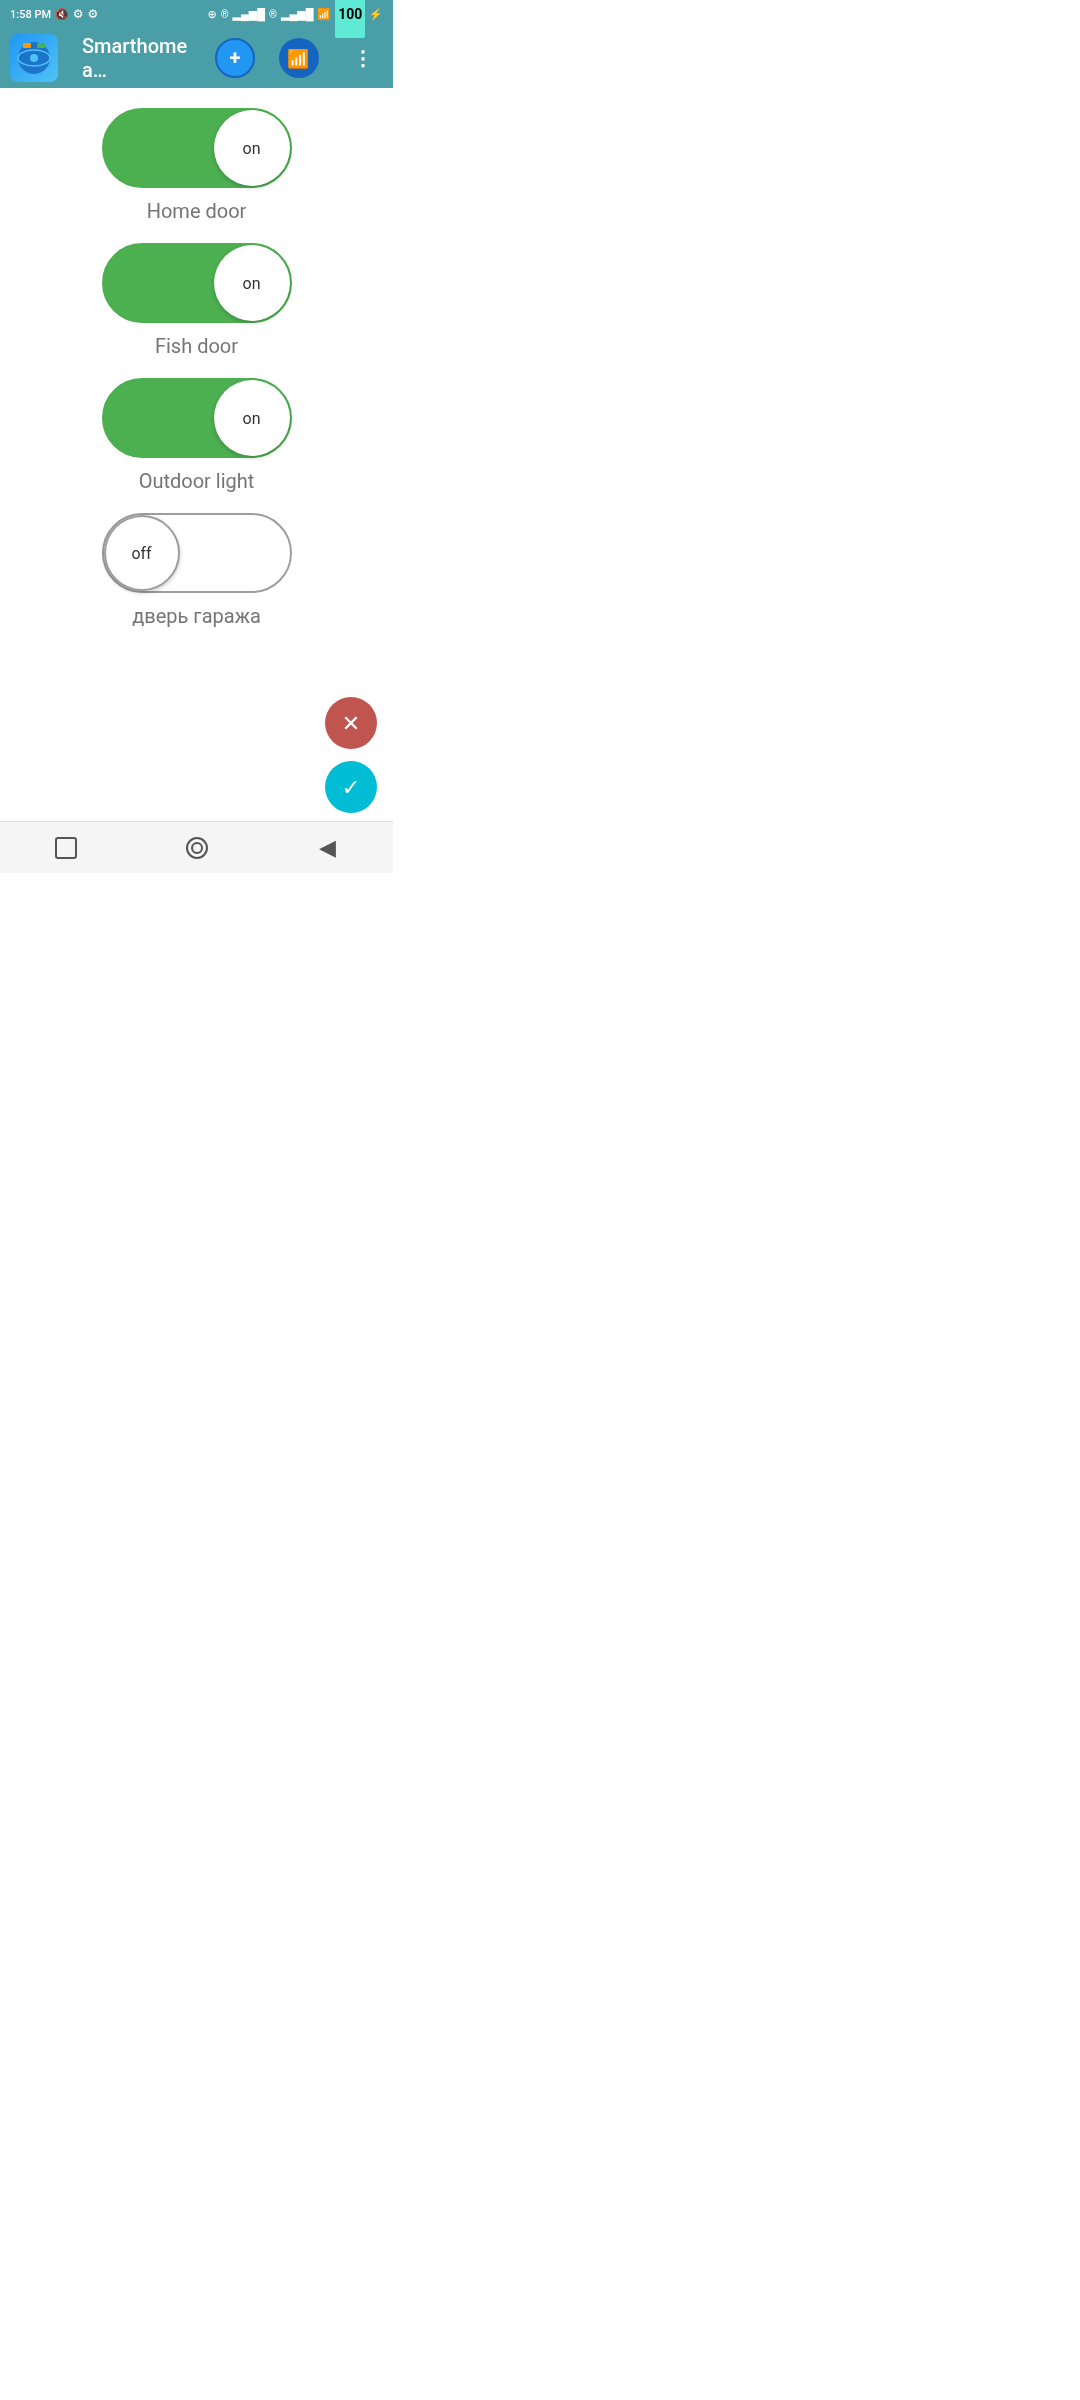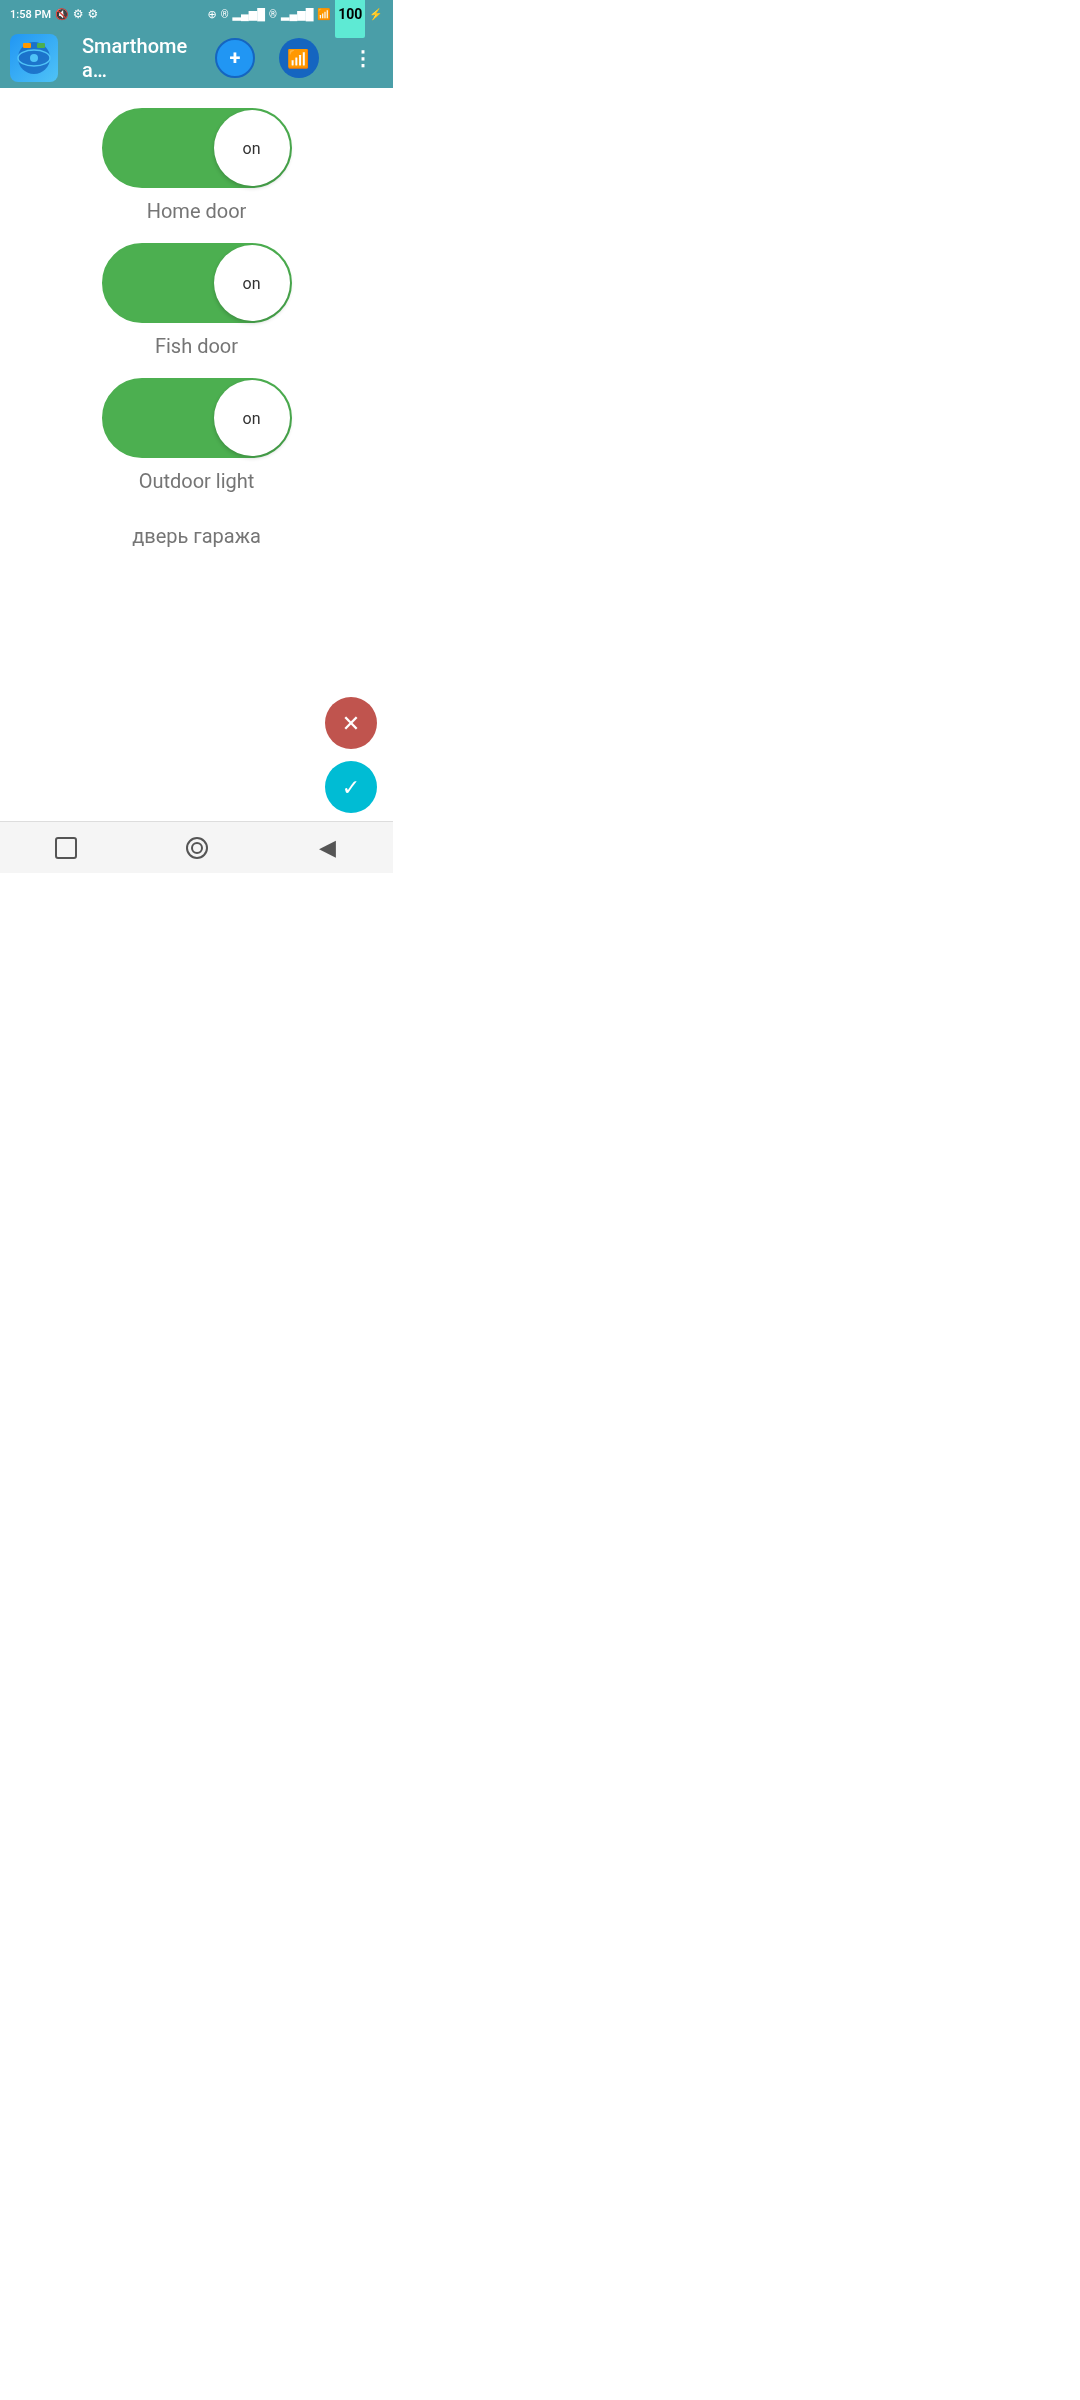--- a/index.html
+++ b/index.html
@@ -337,20 +337,23 @@
       </div>
       <span class="toggle-label">Fish door</span>
     </div>
     <div class="toggle-item">
       <div class="toggle-switch on">
         <div class="toggle-knob">on</div>
       </div>
       <span class="toggle-label">Outdoor light</span>
     </div>
     <div class="toggle-item">
+      <div class="toggle-switch off">
+        <div class="toggle-knob">off</div>
+      </div>
       <span class="toggle-label">дверь гаража</span>
     </div>
   </div>
 
 <div class="fab-container">
   <div class="fab-btn fab-close">
     <span>✕</span>
   </div>
   <div class="fab-btn fab-check">
     <span>✓</span>

